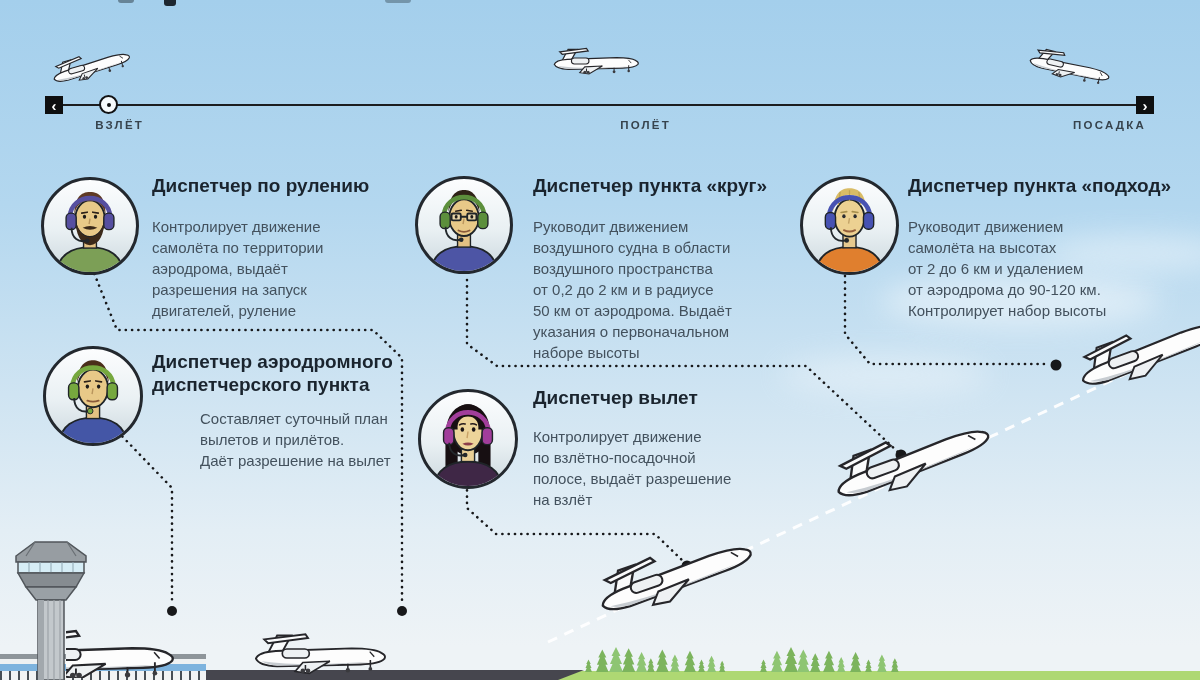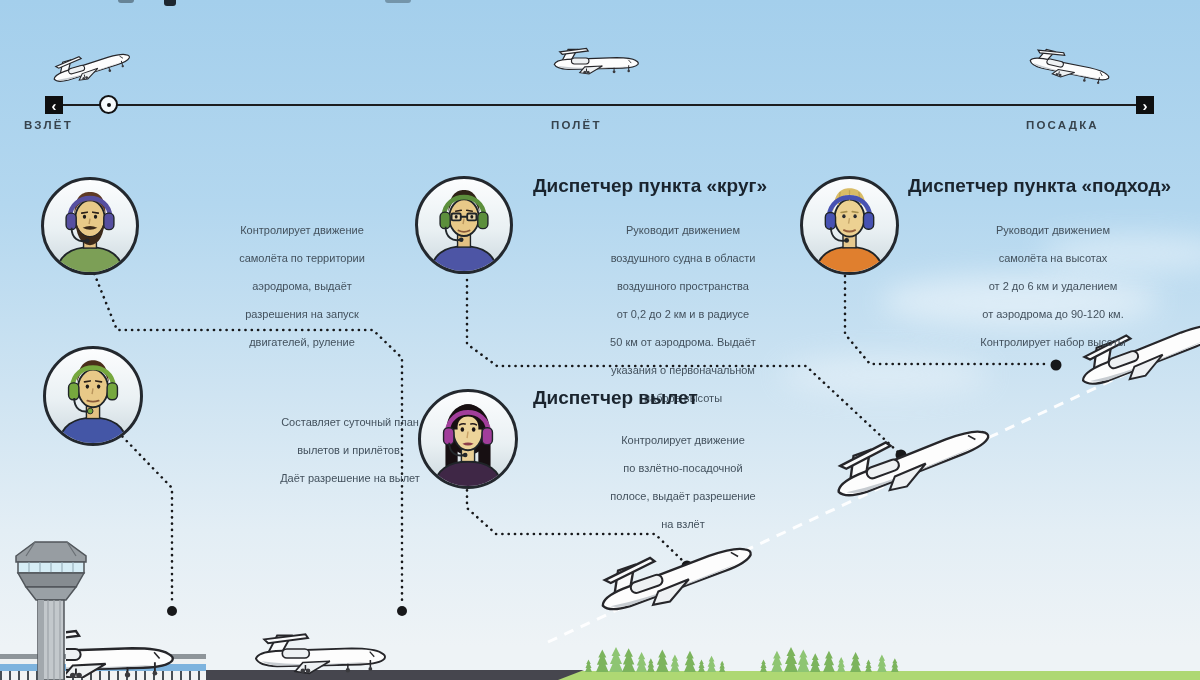--- a/index.html
+++ b/index.html
@@ -9,27 +9,27 @@
     background:linear-gradient(to bottom,#a4cfec 0%,#b3d7ef 30%,#cfe4f2 58%,#e3eef5 78%,#eef3f6 95%);
   }
   .abs{position:absolute;}
   
   .tl-track{height:2px;background:#1c1d1f;}
   .tl-box{width:18px;height:18px;background:#0e0f10;color:#fff;display:flex;align-items:center;justify-content:center;
           font-size:15px;font-weight:bold;line-height:1;cursor:pointer;}
   .tl-marker{width:15px;height:15px;border:2.5px solid #111214;border-radius:50%;background:#f6fafc;
              display:flex;align-items:center;justify-content:center;}
   .tl-marker-dot{width:4px;height:4px;border-radius:50%;background:#111214;}
-  .tl-label{width:120px;text-align:left;font-size:11.5px;font-weight:bold;letter-spacing:2.2px;color:#37434d;}
+  .tl-label{width:120px;text-align:right;font-size:11.5px;font-weight:bold;letter-spacing:2.2px;color:#37434d;}
   
   .avatar{border-radius:50%;border:3px solid #23282e;overflow:hidden;
           background:linear-gradient(to bottom,#fcfdfe 0%,#e9f0f3 55%,#ccd8de 100%);}
   .avatar svg{display:block;width:100%;height:100%;}
   .card-title{font-size:19px;font-weight:bold;color:#1a242e;line-height:23px;white-space:pre-line;}
-  .card-body{font-size:11px;color:#43515d;line-height:28px;white-space:pre-line;text-align:center;}
+  .card-body{font-size:15px;color:#43515d;line-height:21px;white-space:pre-line;}
   
   .plane{overflow:visible;}
   .terminal-roof{background:#8e959a;border-bottom:1px solid #565b60;}
   .terminal-white{background:#eef1f2;}
   .terminal-stripe{background:#7db3de;}
   .terminal-cols{background:repeating-linear-gradient(90deg,#474e55 0 2px,#f1f3f4 2px 9px);}
   .remnant{background:#1d2730;border-radius:0 0 3px 3px;}
   .cloud{background:#ffffff;border-radius:50%;filter:blur(14px);}
 </style>
 </head>
@@ -188,20 +188,21 @@
       <ellipse cx="44" cy="40" rx="1.8" ry="2.2" fill="#1e1c1a"></ellipse>
         <ellipse cx="56" cy="40" rx="1.8" ry="2.2" fill="#1e1c1a"></ellipse>
       <path d="M50 42 L49 48" stroke="#b9955d" stroke-width="1.5"></path>
       <path d="M28 40 C30 13 70 13 72 40" stroke="#564fa0" stroke-width="5" fill="none"></path>
       <rect x="24" y="36" width="11" height="18" rx="5" fill="#564fa0" stroke="#1f2428" stroke-width="1.5"></rect>
       <rect x="65" y="36" width="11" height="18" rx="5" fill="#564fa0" stroke="#1f2428" stroke-width="1.5"></rect>
       <path d="M30 52 C30 64 38 68 46 66" stroke="#23282c" stroke-width="2" fill="none"></path>
         <circle cx="47" cy="66" r="2.5" fill="#23282c"></circle>
     </svg>
   </div>
+  <div class="abs card-title" style="left:152px;top:174px;width:320px;">Диспетчер по рулению</div>
   <div class="abs card-body" style="left:152px;top:216px;width:300px;">Контролирует движение
 самолёта по территории
 аэродрома, выдаёт
 разрешения на запуск
 двигателей, руление</div>
 
   <div class="abs avatar" style="left:415px;top:176px;width:92px;height:92px;">
     <svg viewBox="0 0 100 100">
       <path d="M14 101 C15 82 30 73 50 73 C70 73 85 82 86 101 Z" fill="#4d55a5" stroke="#1f2428" stroke-width="2"></path>
       <rect x="43" y="56" width="14" height="18" fill="#e3c183" stroke="#1f2428" stroke-width="1.5"></rect>
@@ -268,20 +269,22 @@
         <ellipse cx="56" cy="40" rx="1.8" ry="2.2" fill="#1e1c1a"></ellipse>
       <path d="M50 42 L49 48" stroke="#b9955d" stroke-width="1.5"></path>
       <path d="M44 55 Q50 57 56 55" stroke="#8a5a3a" stroke-width="2" fill="none" stroke-linecap="round"></path>
       <path d="M28 40 C30 13 70 13 72 40" stroke="#76a83e" stroke-width="5" fill="none"></path>
       <rect x="24" y="36" width="11" height="18" rx="5" fill="#76a83e" stroke="#1f2428" stroke-width="1.5"></rect>
       <rect x="65" y="36" width="11" height="18" rx="5" fill="#76a83e" stroke="#1f2428" stroke-width="1.5"></rect>
       <path d="M30 52 C30 64 38 68 46 66" stroke="#23282c" stroke-width="2" fill="none"></path>
         <circle cx="47" cy="66" r="3" fill="#76a83e" stroke="#23282c" stroke-width="1"></circle>
     </svg>
   </div>
+  <div class="abs card-title" style="left:152px;top:350px;width:330px;">Диспетчер аэродромного
+диспетчерского пункта</div>
   <div class="abs card-body" style="left:152px;top:408px;width:300px;margin-left:48px;">Составляет суточный план
 вылетов и прилётов.
 Даёт разрешение на вылет</div>
 
   <div class="abs avatar" style="left:418px;top:389px;width:94px;height:94px;">
     <svg viewBox="0 0 100 100">
       <ellipse cx="50" cy="40" rx="23" ry="27" fill="#170f12"></ellipse>
       <rect x="26" y="38" width="13" height="46" rx="6" fill="#170f12"></rect>
       <rect x="61" y="38" width="13" height="46" rx="6" fill="#170f12"></rect>
       <path d="M14 101 C15 83 30 74 50 74 C70 74 85 83 86 101 Z" fill="#3f2746" stroke="#1f2428" stroke-width="2"></path>

